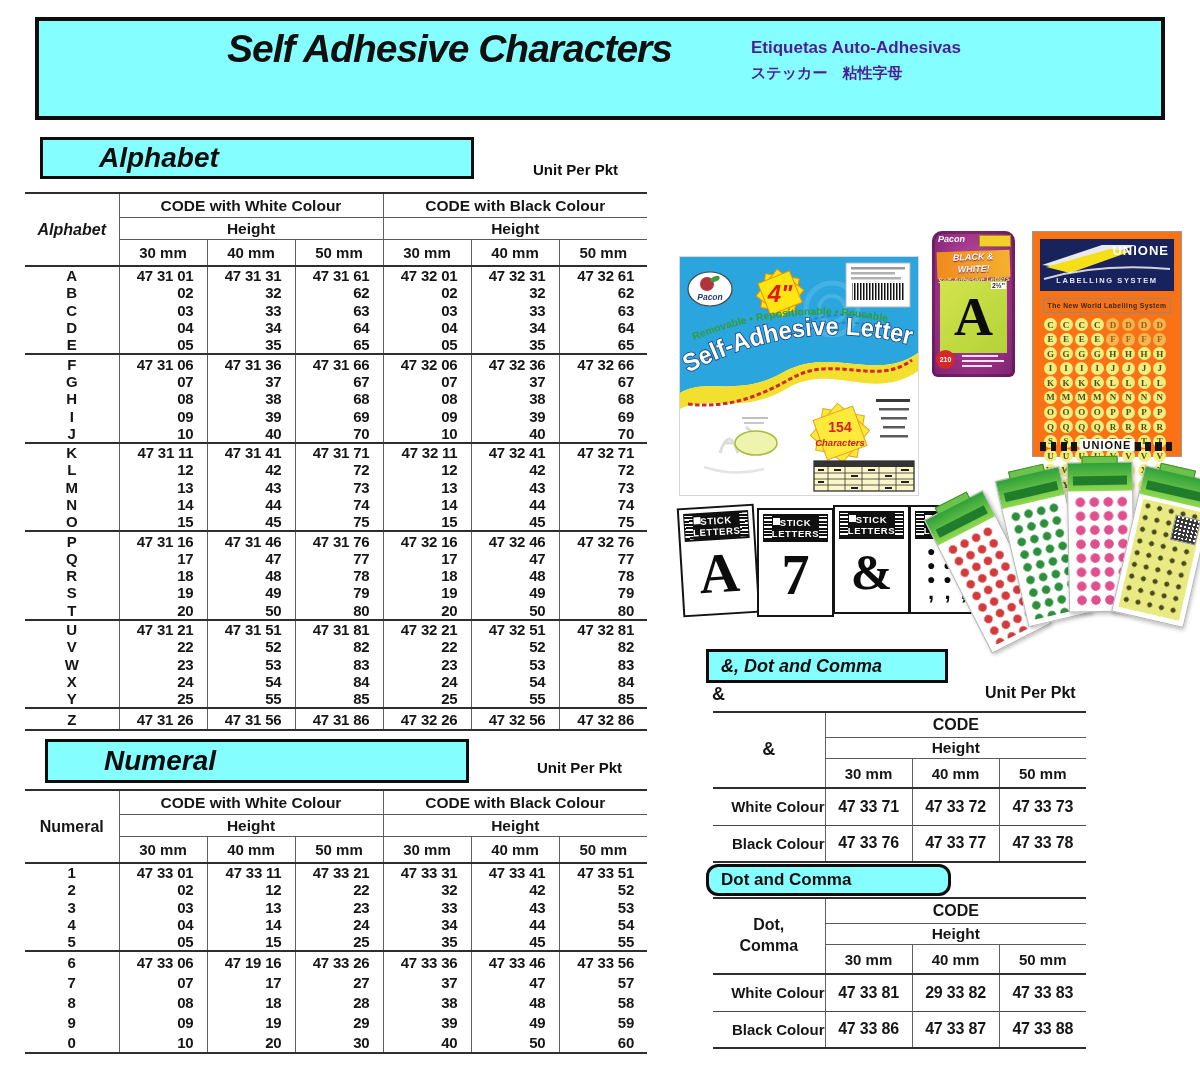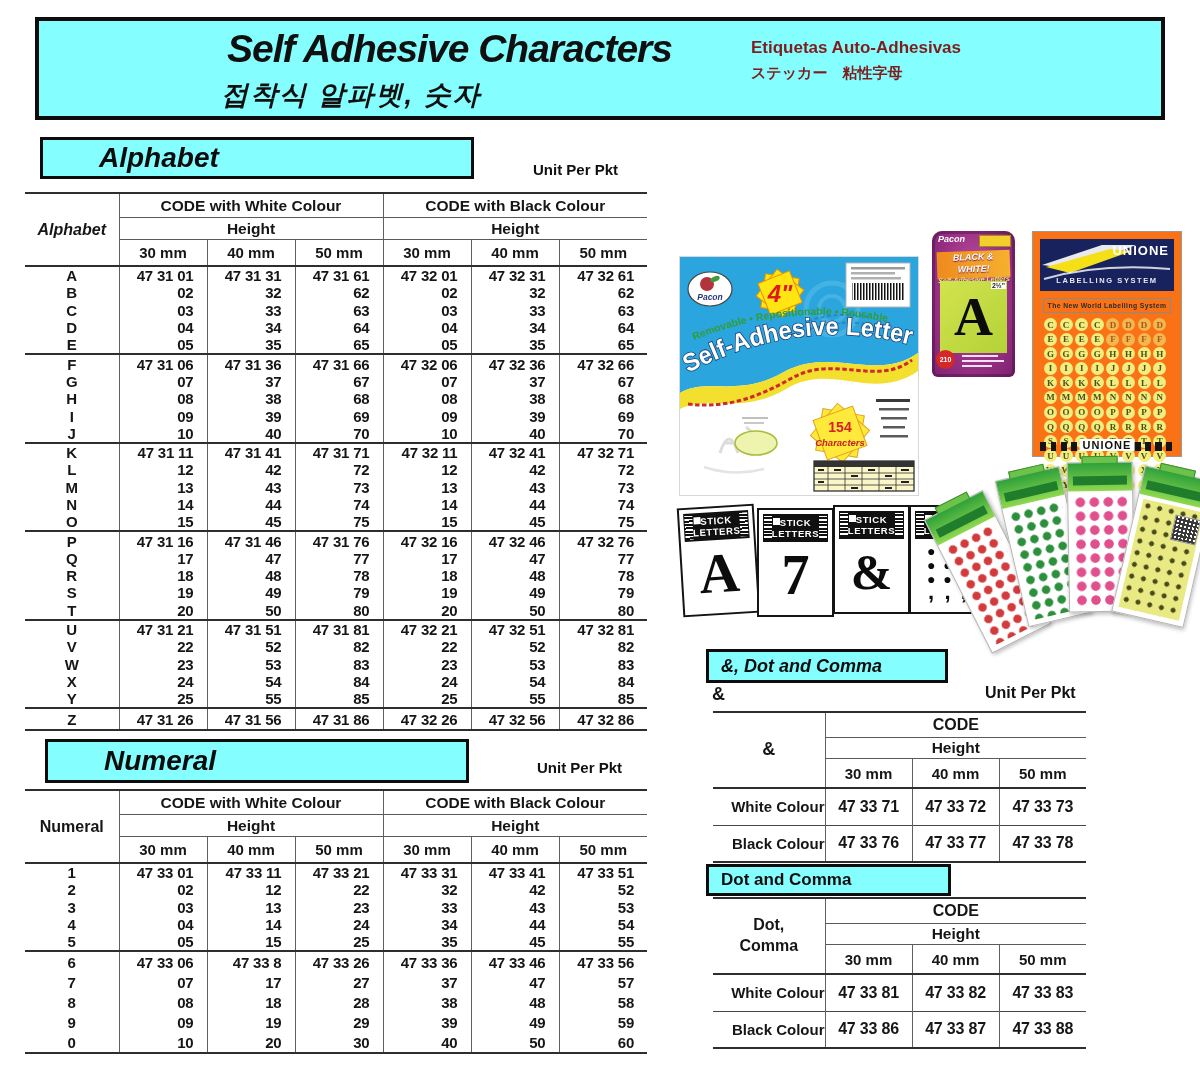--- a/index.html
+++ b/index.html
@@ -9,31 +9,31 @@
   }
   .abs{position:absolute;}
 
   
   .page-header{
     left:35px;top:17px;width:1122px;height:95px;
     background:#85feff;border:4px solid #0d0d0d;
   }
   .page-title{left:180px;top:6px;font-size:39px;font-weight:bold;font-style:italic;letter-spacing:-1px;color:#101010;margin-left:8px;}
   .page-title-kr{left:182px;top:56px;font-size:27px;font-weight:bold;font-style:italic;letter-spacing:2px;color:#101010;}
-  .page-trans{left:712px;top:14px;line-height:1.55;color:#7f1d1d;}
+  .page-trans{left:712px;top:14px;line-height:1.55;color:#4c1d95;}
   .page-trans .t0{font-size:17px;font-weight:bold;}
   .page-trans .t1{font-size:15px;font-weight:bold;}
   .page-trans .t2{font-size:16px;font-weight:bold;}
 
   
   .secbox{background:#85feff;border:3.5px solid #0c0c0c;font-weight:bold;font-style:italic;color:#0d0d0d;}
   .secbox.alpha{left:40px;top:137px;width:372px;height:36px;font-size:28px;line-height:36px;padding-left:56px;}
   .secbox.numeral{left:45px;top:739px;width:362px;height:38px;font-size:28px;line-height:38px;padding-left:56px;}
   .secbox.ampdot{left:706px;top:649px;width:224px;height:28px;font-size:18px;line-height:28px;padding-left:12px;}
-  .secbox.dotcomma{left:706px;top:864px;width:227px;height:26px;font-size:17px;line-height:26px;padding-left:12px;font-style:normal;font-weight:bold;}
+  .secbox.dotcomma{left:706px;top:864px;width:227px;height:26px;font-size:17px;line-height:26px;padding-left:12px;font-style:normal;font-weight:bold;border-radius:12px;}
   .unitlbl{font-size:15px;font-weight:bold;color:#111;}
   .amp-solo{left:712px;top:684px;font-size:18px;font-weight:bold;}
 
   
   table.bigtable{position:absolute;border-collapse:collapse;table-layout:fixed;color:#161616;}
   .bigtable col{width:88px;}
   .bigtable col.c0{width:94px;}
   .bigtable th,.bigtable td{padding:0;font-weight:bold;white-space:nowrap;}
   .bigtable thead tr:nth-child(1) th{border-top:2.2px solid #2e2e2e;}
   .bigtable th.corner{font-size:16px;}
@@ -135,21 +135,20 @@
   .letters-yellow{background-color:#e9ea83;background-image:radial-gradient(circle,#4a4b1c 26%,rgba(0,0,0,0) 34%);background-size:12px 12px;}
   .qr{position:absolute;top:8px;right:1px;width:24px;height:24px;background:#fff;border:1px solid #8a8a8a;
       background-image:repeating-linear-gradient(0deg,#3a3a3a 0 2px,transparent 2px 4px),
                        repeating-linear-gradient(90deg,#3a3a3a 0 2px,transparent 2px 4px);}
 </style>
 </head>
 <body>
 
 <div class="abs page-header">
   <div class="abs page-title">Self Adhesive Characters</div>
-  <div class="abs page-title-kr">접착식 알파벳, 숫자</div>
   <div class="abs page-trans">
     <div class="t0">Etiquetas Auto-Adhesivas</div>
     <div class="t1">ステッカー　粘性字母</div>
   </div>
 </div>
 
 <div class="abs secbox alpha">Alphabet</div>
 <div class="abs unitlbl" style="left:533px;top:161px;">Unit Per Pkt</div>
 <table class="bigtable" id="alphaTable" style="left:25px;top:192px;width:622px;">
   <colgroup>
@@ -503,21 +502,21 @@
         <td class="code v">25</td>
         <td class="code v">35</td>
         <td class="code v">45</td>
         <td class="code v">55</td>
       </tr>
     </tbody>
     <tbody>
       <tr>
         <td class="letter">6</td>
         <td class="code v">47 33 06</td>
-        <td class="code v">47 33 8</td>
+        <td class="code v">47 19 16</td>
         <td class="code v">47 33 26</td>
         <td class="code v">47 33 36</td>
         <td class="code v">47 33 46</td>
         <td class="code v">47 33 56</td>
       </tr>
       <tr>
         <td class="letter">7</td>
         <td class="code v">07</td>
         <td class="code v">17</td>
         <td class="code v">27</td>
@@ -619,21 +618,21 @@
       <tr>
         <th class="size2 v">30 mm</th>
         <th class="size2 v">40 mm</th>
         <th class="size2 v">50 mm</th>
       </tr>
     </thead>
     <tbody>
       <tr>
         <td class="rlabel">White Colour</td>
         <td class="codec v">47 33 81</td>
-        <td class="codec v">47 33 82</td>
+        <td class="codec v">29 33 82</td>
         <td class="codec v">47 33 83</td>
       </tr>
       <tr>
         <td class="rlabel">Black Colour</td>
         <td class="codec v">47 33 86</td>
         <td class="codec v">47 33 87</td>
         <td class="codec v">47 33 88</td>
       </tr>
     </tbody>
   </table>

